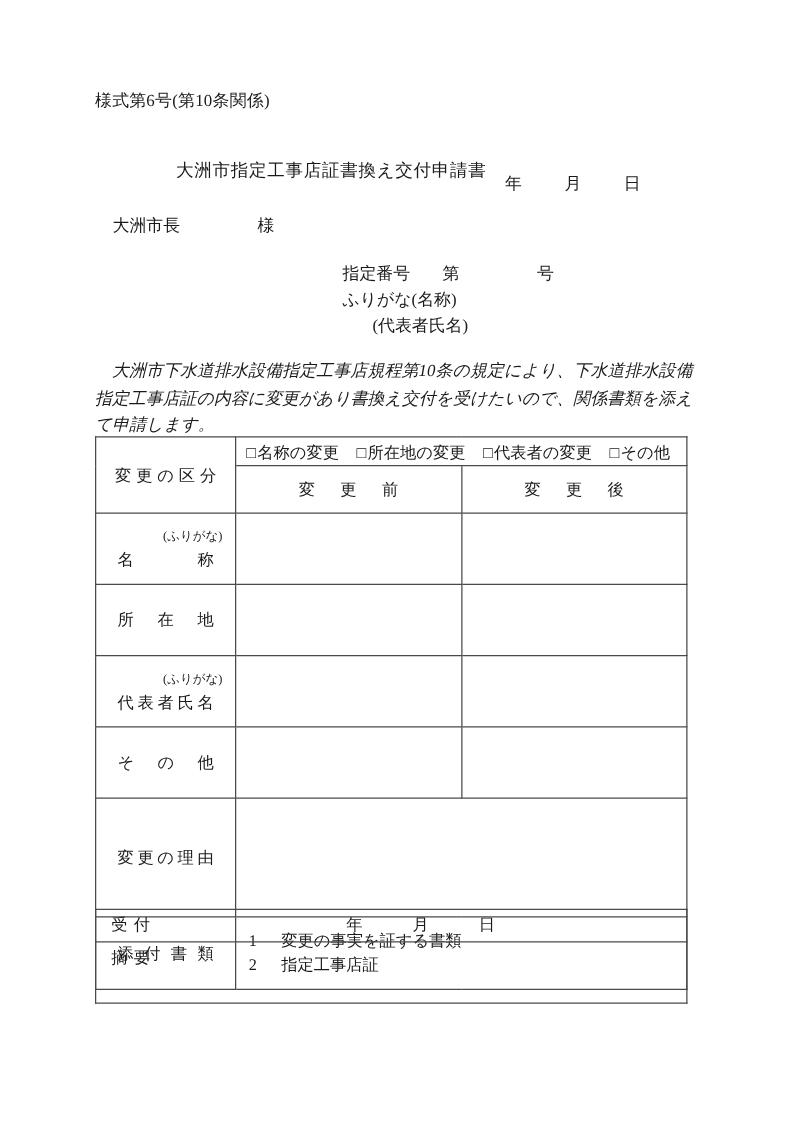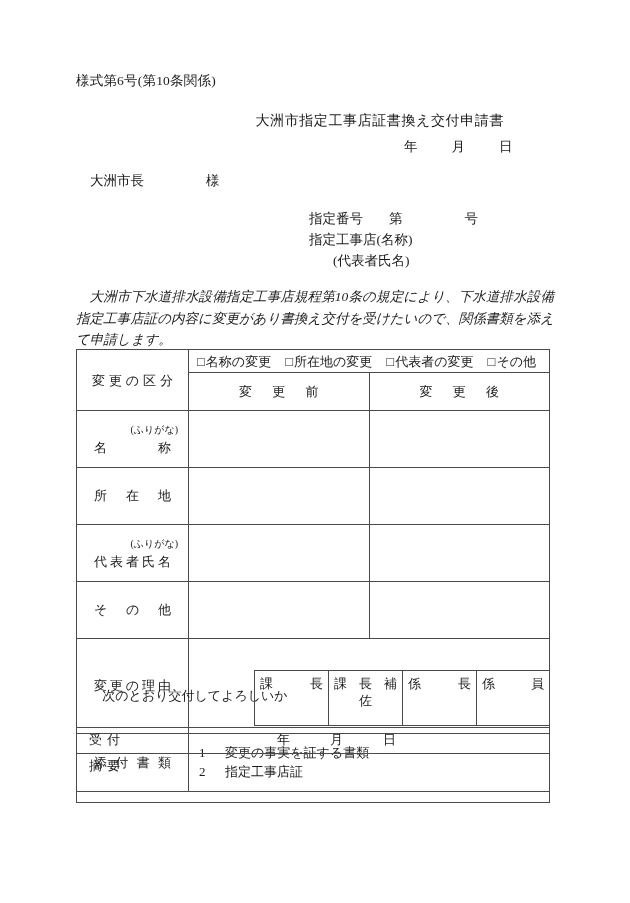--- a/index.html
+++ b/index.html
@@ -27,23 +27,23 @@
     position: absolute;
     left: 76px;
     top: 72px;
     font-size: 13.5px;
     letter-spacing: 0.2px;
     white-space: nowrap;
   }
   .doc-title {
     position: absolute;
     left: 0;
-    top: 112px;
+    top: 128px;
     width: 504px;
-    text-align: right;
+    text-align: center;
     font-size: 14px;
     letter-spacing: 0.6px;
     padding-left: 26px;
     box-sizing: border-box;
     white-space: nowrap;
   }
   .date-line-top {
     position: absolute;
     left: 404px;
     top: 138px;
@@ -62,21 +62,21 @@
   .addressee .gap { display: inline-block; width: 62px; }
 
   .applicant {
     position: absolute;
     left: 274px;
     top: 208px;
     font-size: 13.5px;
     line-height: 21px;
     white-space: nowrap;
   }
-  .applicant .row { display: block; margin-left: 35px; }
+  .applicant .row { display: block; }
   .applicant .sp1 { display: inline-block; width: 26px; }
   .applicant .sp2 { display: inline-block; width: 62px; }
   .applicant .indent { display: inline-block; width: 24px; }
 
   .body-text {
     position: absolute;
     left: 76px;
     top: 286px;
     width: 478px;
     font-size: 13.5px;
@@ -243,21 +243,21 @@
   <div class="form-code">様式第6号(第10条関係)</div>
 
   <div class="doc-title">大洲市指定工事店証書換え交付申請書</div>
 
   <div class="date-line-top"><span>年</span><span class="gap"></span><span>月</span><span class="gap"></span><span>日</span></div>
 
   <div class="addressee"><span>大洲市長</span><span class="gap"></span><span>様</span></div>
 
   <div class="applicant">
     <span class="row"><span>指定番号</span><span class="sp1"></span><span>第</span><span class="sp2"></span><span>号</span></span>
-    <span class="row">指定工事店(名称)</span>
+    <span class="row">ふりがな(名称)</span>
     <span class="row"><span class="indent"></span><span>(代表者氏名)</span></span>
   </div>
 
   <div class="body-text">大洲市下水道排水設備指定工事店規程第10条の規定により、下水道排水設備指定工事店証の内容に変更があり書換え交付を受けたいので、関係書類を添えて申請します。</div>
 
   <table class="main-table">
     <tbody>
       <tr class="check-row">
         <td class="lbl" rowspan="2">
           <span class="spread">変更の区分</span>
@@ -320,42 +320,20 @@
           <span class="spread">添付書類</span>
         </td>
         <td class="attach-list" colspan="2">
           <span class="item"><span class="num">1</span><span>変更の事実を証する書類</span></span>
           <span class="item"><span class="num">2</span><span>指定工事店証</span></span>
         </td>
       </tr>
     </tbody>
   </table>
 
-  <div class="approval">
-    <div class="approval-question">次のとおり交付してよろしいか</div>
-    <table class="stamp-table">
-      <tbody>
-        <tr>
-          <td class="st-w1">
-            <span class="spread">課長</span>
-          </td>
-          <td class="st-w2">
-            <span class="spread">課長補</span>
-            <span class="ln2">佐</span>
-          </td>
-          <td class="st-w3">
-            <span class="spread">係長</span>
-          </td>
-          <td class="st-w4">
-            <span class="spread">係員</span>
-          </td>
-        </tr>
-      </tbody>
-    </table>
-  </div>
 
   <table class="receipt-table">
     <tbody>
       <tr>
         <td class="receipt-row-1">
           <div class="receipt-inner">
             <span class="rcp-label">受付</span>
             <span class="rcp-date"><span>年</span><span class="gap"></span><span>月</span><span class="gap"></span><span>日</span></span>
           </div>
         </td>

